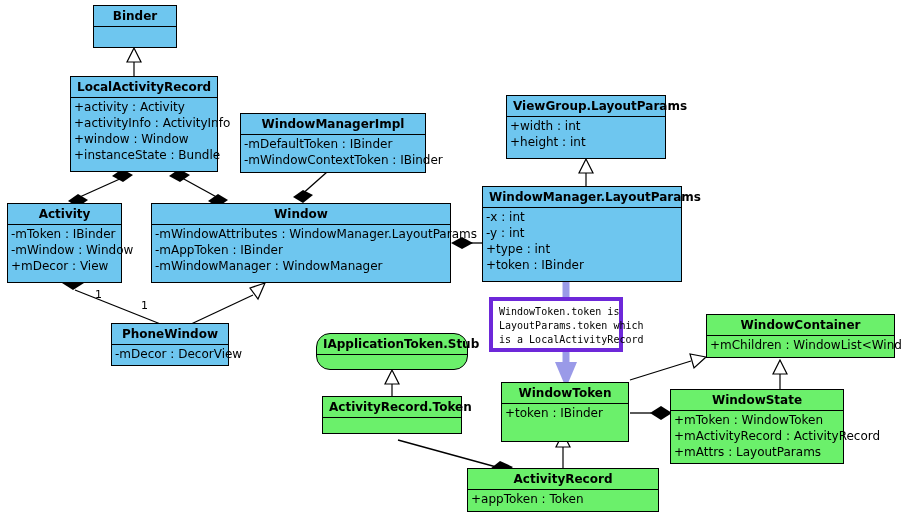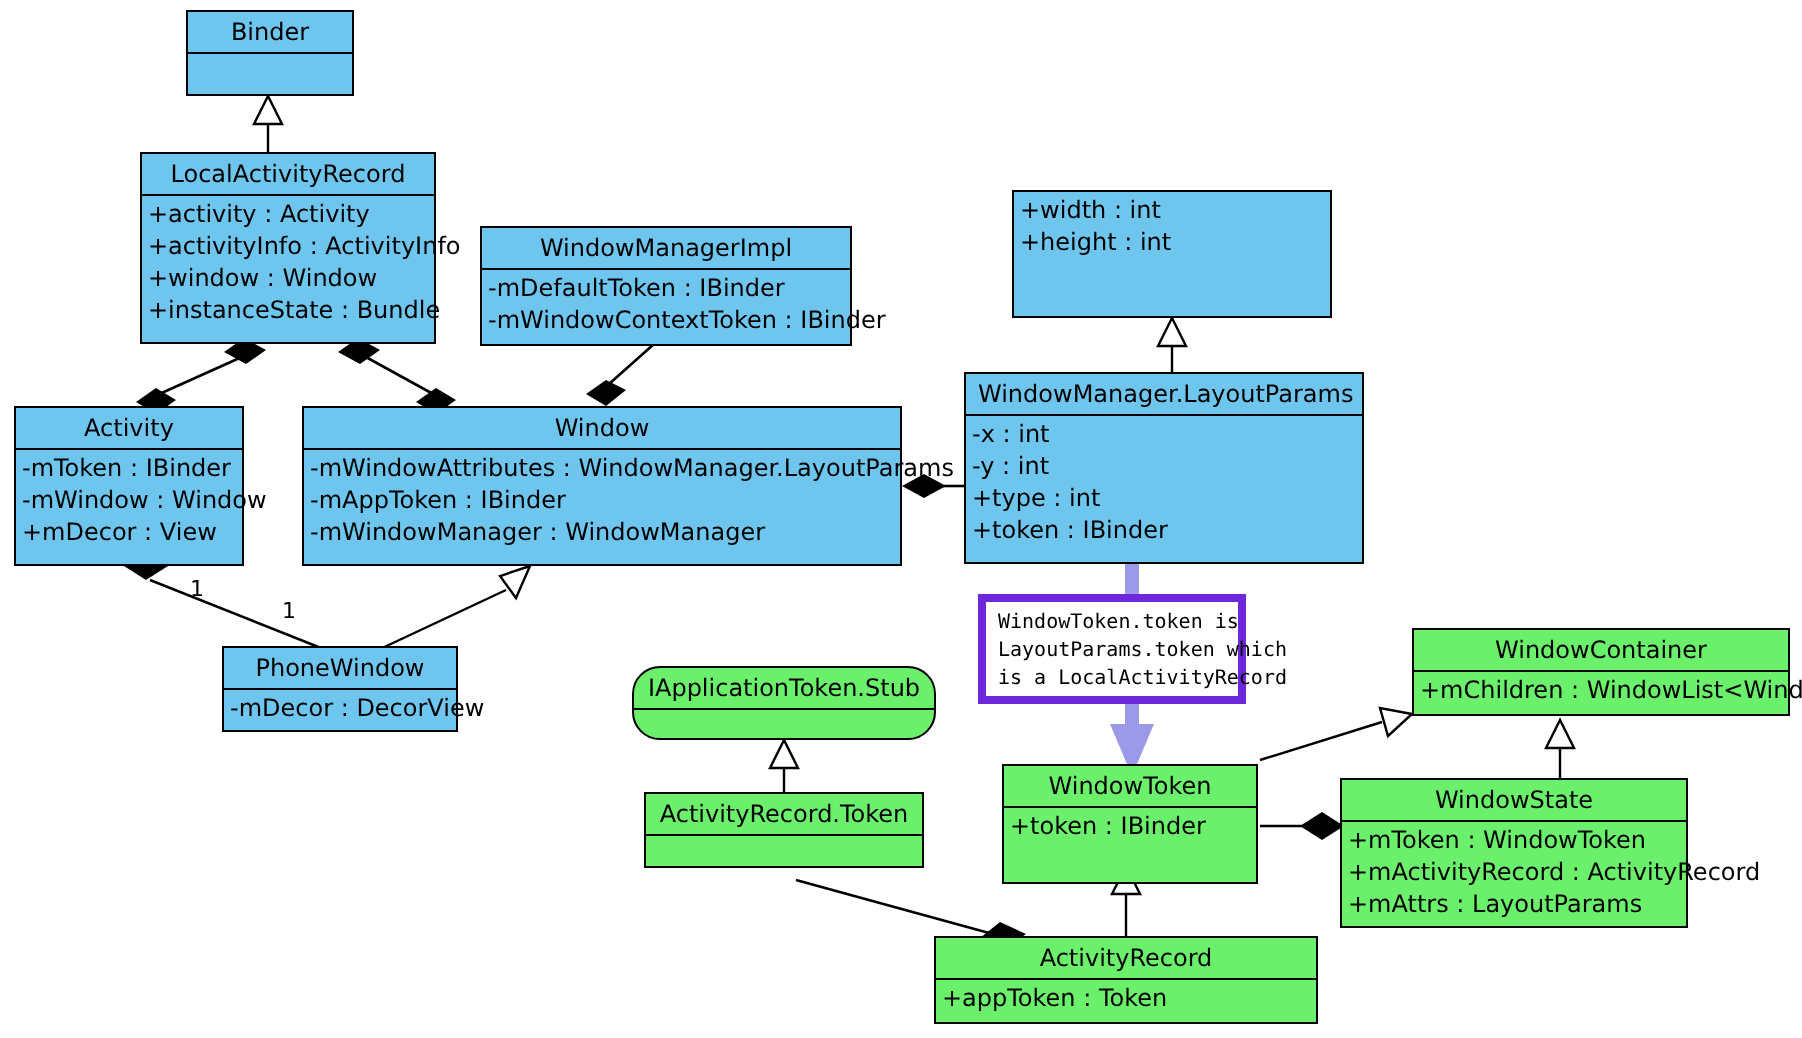--- a/index.html
+++ b/index.html
@@ -30,21 +30,21 @@
     box-sizing: border-box;
     border: 1px solid #000000;
     background: #6ec6ef;
     z-index: 3;
   }
   .uml-class.green {
     background: #6bf06b;
   }
   .uml-class .cls-name {
     text-align: center;
-    font-weight: normal;
+    font-weight: bold;
     font-size: 12px;
     line-height: 14px;
     padding: 3px 6px 3px 6px;
     color: #000000;
     white-space: nowrap;
     border-bottom: 1px solid #000000;
   }
   .uml-class .cls-attrs {
     padding: 1px 16px 2px 0;
     min-height: 14px;
@@ -205,20 +205,21 @@
 
   <div class="uml-class" style="left:240px; top:113px; width:186px; height:60px;">
     <div class="cls-name">WindowManagerImpl</div>
     <div class="cls-attrs">
       <div class="attr">-mDefaultToken : IBinder</div>
       <div class="attr">-mWindowContextToken : IBinder</div>
     </div>
   </div>
 
   <div class="uml-class" style="left:506px; top:95px; width:160px; height:64px;">
+    <div class="cls-name">ViewGroup.LayoutParams</div>
     <div class="cls-attrs">
       <div class="attr">+width : int</div>
       <div class="attr">+height : int</div>
     </div>
   </div>
 
   <div class="uml-class" style="left:482px; top:186px; width:200px; height:96px;">
     <div class="cls-name">WindowManager.LayoutParams</div>
     <div class="cls-attrs">
       <div class="attr">-x : int</div>

